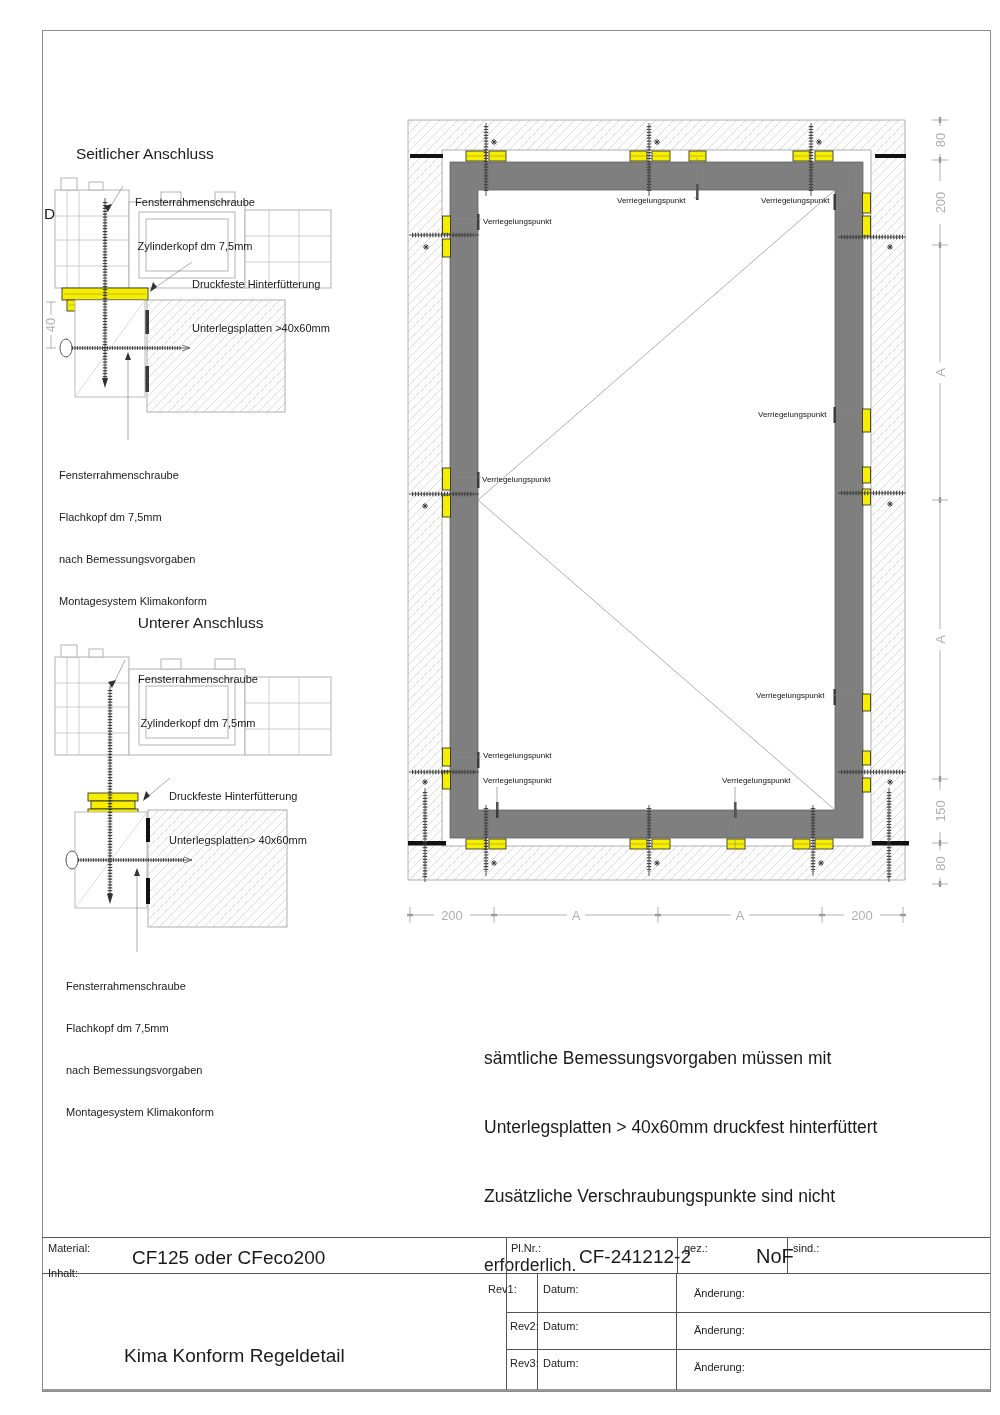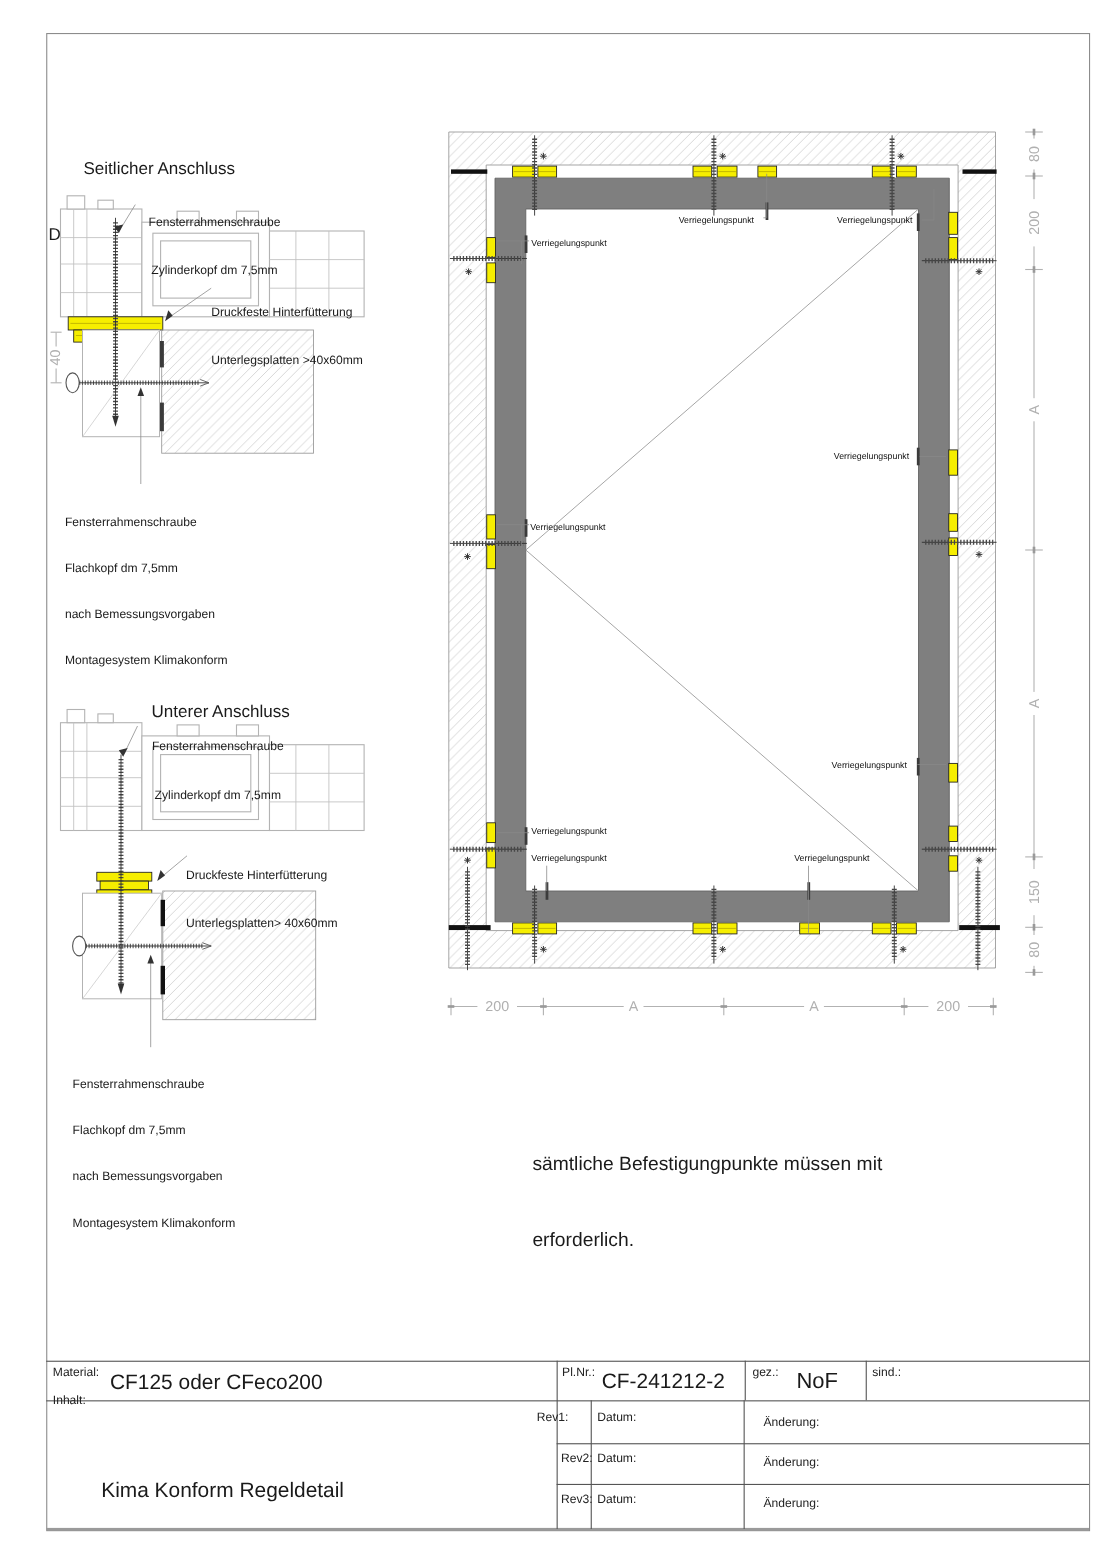--- a/index.html
+++ b/index.html
@@ -4,21 +4,21 @@
 <style>
   html,body{margin:0;padding:0;background:#fff;}
   body{width:1000px;height:1415px;position:relative;font-family:"Liberation Sans",sans-serif;color:#1a1a1a;overflow:hidden;}
   .abs{position:absolute;}
   .t{position:absolute;white-space:pre;}
   .title{font-size:15.5px;line-height:20px;text-align:right;}
   .lbl{font-size:11px;line-height:14.5px;}
   .lock{position:absolute;font-size:8px;color:#111;white-space:nowrap;}
   .note{font-size:17.5px;line-height:23px;}
   .tb-small{font-size:11px;color:#222;}
-  .tb-big{font-size:19px;}
+  .tb-big{font-size:19px;margin-left:32px;}
   .hl,.vl{position:absolute;background:#555;}
   svg{position:absolute;overflow:visible;}
   svg text{font-family:"Liberation Sans",sans-serif;}
   .dimtxt{fill:#b0b0b0;font-size:13px;}
   .dimln{stroke:#b2b2b2;stroke-width:1;fill:none;}
   .dimtick{fill:#9a9a9a;}
   .shim{fill:#f6ee00;stroke:#222;stroke-width:0.8;}
   .shimline{stroke:#a99c00;stroke-width:0.6;}
   .sband{stroke:#474747;stroke-width:4.5;stroke-dasharray:1.2 1.7;fill:none;}
   .score{stroke:#2c2c2c;stroke-width:0.8;fill:none;}
@@ -132,21 +132,21 @@
   <div>Druckfeste Hinterfütterung</div>
   <div>Unterlegsplatten &gt;40x60mm</div>
 </div>
 <div class="t lbl" style="left:59px;top:440px;line-height:14px;">
   <div>Fensterrahmenschraube</div>
   <div>Flachkopf dm 7,5mm</div>
   <div>nach Bemessungsvorgaben</div>
   <div>Montagesystem Klimakonform</div>
 </div>
 
-<div class="t title" style="left:55px;top:598px;">
+<div class="t title" style="left:55px;top:573px;">
   <div>Unterer Anschluss</div>
   <div>mit druckfester Hinterfütterung</div>
 </div>
 
 <svg style="left:42px;top:630px;" width="330" height="400" viewBox="0 0 330 400">
   <defs>
     <pattern id="hatch2" width="9" height="9" patternUnits="userSpaceOnUse">
       <line x1="0" y1="9" x2="9" y2="0" stroke="#cbcbcb" stroke-width="0.7"></line>
     </pattern>
   </defs>
@@ -443,21 +443,23 @@
 <div class="lock" style="left:761px;top:196px;">Verriegelungspunkt</div>
 <div class="lock" style="left:483px;top:217px;">Verriegelungspunkt</div>
 <div class="lock" style="left:758px;top:410px;">Verriegelungspunkt</div>
 <div class="lock" style="left:482px;top:475px;">Verriegelungspunkt</div>
 <div class="lock" style="left:756px;top:691px;">Verriegelungspunkt</div>
 <div class="lock" style="left:483px;top:751px;">Verriegelungspunkt</div>
 <div class="lock" style="left:483px;top:776px;">Verriegelungspunkt</div>
 <div class="lock" style="left:722px;top:776px;">Verriegelungspunkt</div>
 
 <div class="t note" style="left:484px;top:1001px;">
-  <div>sämtliche Befestigungpunkte müssen mit</div>
+  <div>sämtliche Bemessungsvorgaben müssen mit</div>
+  <div>Unterlegsplatten &gt; 40x60mm druckfest hinterfüttert</div>
+  <div>Zusätzliche Verschraubungspunkte sind nicht</div>
   <div>erforderlich.</div>
 </div>
 
 <div>
   <div class="hl" style="left:42px;top:1237px;width:948px;height:1px;"></div>
   <div class="hl" style="left:42px;top:1273px;width:948px;height:1px;"></div>
   <div class="hl" style="left:506px;top:1312px;width:484px;height:1px;"></div>
   <div class="hl" style="left:506px;top:1349px;width:484px;height:1px;"></div>
   <div class="hl" style="left:42px;top:1389px;width:948px;height:2px;background:#9a9a9a;"></div>
   <div class="vl" style="left:506px;top:1237px;width:1px;height:153px;"></div>

